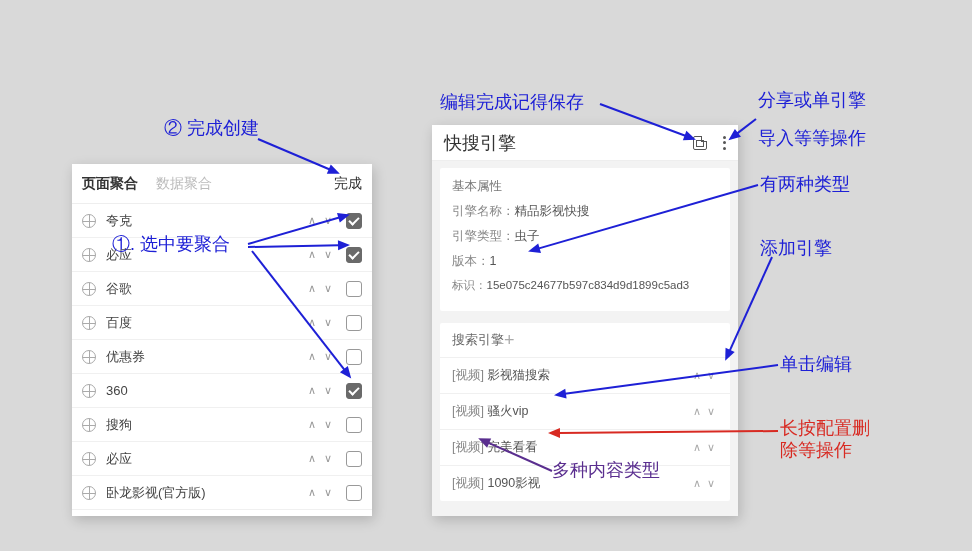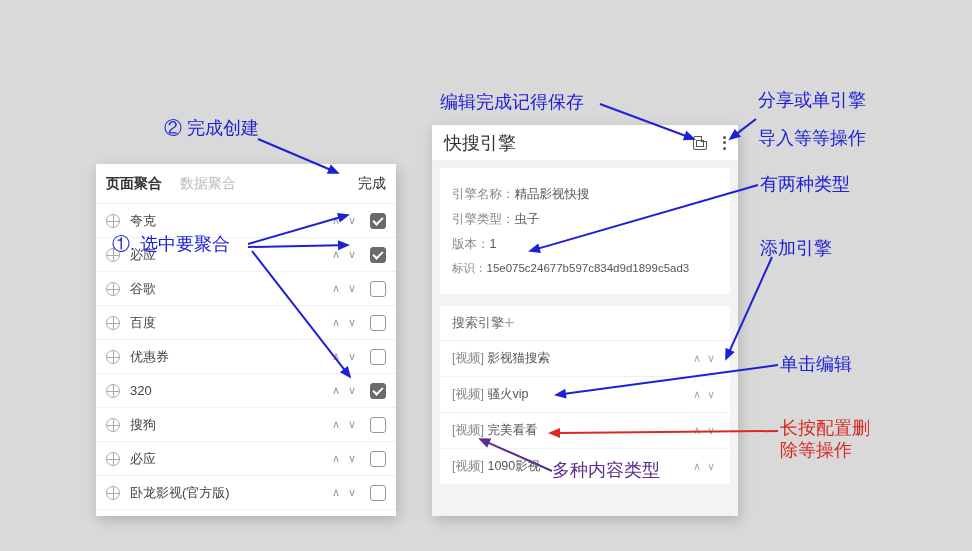--- a/index.html
+++ b/index.html
@@ -1,19 +1,19 @@
 <!DOCTYPE html>
 <html><head>
 <meta charset="utf-8">
 <style>
   html,body{margin:0;padding:0;width:972px;height:551px;background:#d9d9d9;font-family:"PingFang SC","Microsoft YaHei",sans-serif;overflow:hidden;}
   *{box-sizing:border-box;}
 
   
-  .phone-left{position:absolute;left:72px;top:164px;width:300px;height:352px;background:#fff;box-shadow:2px 4px 12px rgba(0,0,0,.18);overflow:hidden;margin-left:24px;}
+  .phone-left{position:absolute;left:72px;top:164px;width:300px;height:352px;background:#fff;box-shadow:2px 4px 12px rgba(0,0,0,.18);overflow:hidden;}
   .tabs{display:flex;align-items:center;height:40px;border-bottom:1px solid #eee;font-size:14px;padding:0 10px;}
   .tab{margin-right:18px;color:#bbb;}
   .tab.active{color:#333;font-weight:600;}
   .done-btn{margin-left:auto;color:#333;font-size:14px;}
   .list{display:flex;flex-direction:column;}
   .row{display:flex;align-items:center;height:34px;padding:0 10px;border-bottom:1px solid #f0f0f0;font-size:13px;color:#444;}
   .globe{width:14px;height:14px;border:1.3px solid #aaa;border-radius:50%;margin-right:10px;position:relative;}
   .globe:before{content:"";position:absolute;left:50%;top:0;bottom:0;border-left:1px solid #aaa;}
   .globe:after{content:"";position:absolute;top:50%;left:0;right:0;border-top:1px solid #aaa;}
   .label{flex:1;}
@@ -115,21 +115,21 @@
     <span class="label">优惠券</span>
     <span class="chevs">
       <span class="chev">∧</span>
       <span class="chev">∨</span>
     </span>
     <span class="cb"></span>
   </div>
 
   <div class="row">
     <span class="globe"></span>
-    <span class="label">320</span>
+    <span class="label">360</span>
     <span class="chevs">
       <span class="chev">∧</span>
       <span class="chev">∨</span>
     </span>
     <span class="cb checked"></span>
   </div>
 
   <div class="row">
     <span class="globe"></span>
     <span class="label">搜狗</span>
@@ -175,20 +175,21 @@
     <div class="sp"></div>
     <div class="save-icon"></div>
     <div class="kebab">
         <i></i>
         <i></i>
         <i></i>
       </div>
   </div>
 
   <div class="card">
+    <div class="section-title">基本属性</div>
     <div class="line">
       <span class="kvlabel">引擎名称：</span><span>精品影视快搜</span>
     </div>
     <div class="line">
       <span class="kvlabel">引擎类型：</span><span>虫子</span>
     </div>
     <div class="line">
       <span class="kvlabel">版本：</span><span>1</span>
     </div>
     <div class="line" style="font-size:11.5px;">

